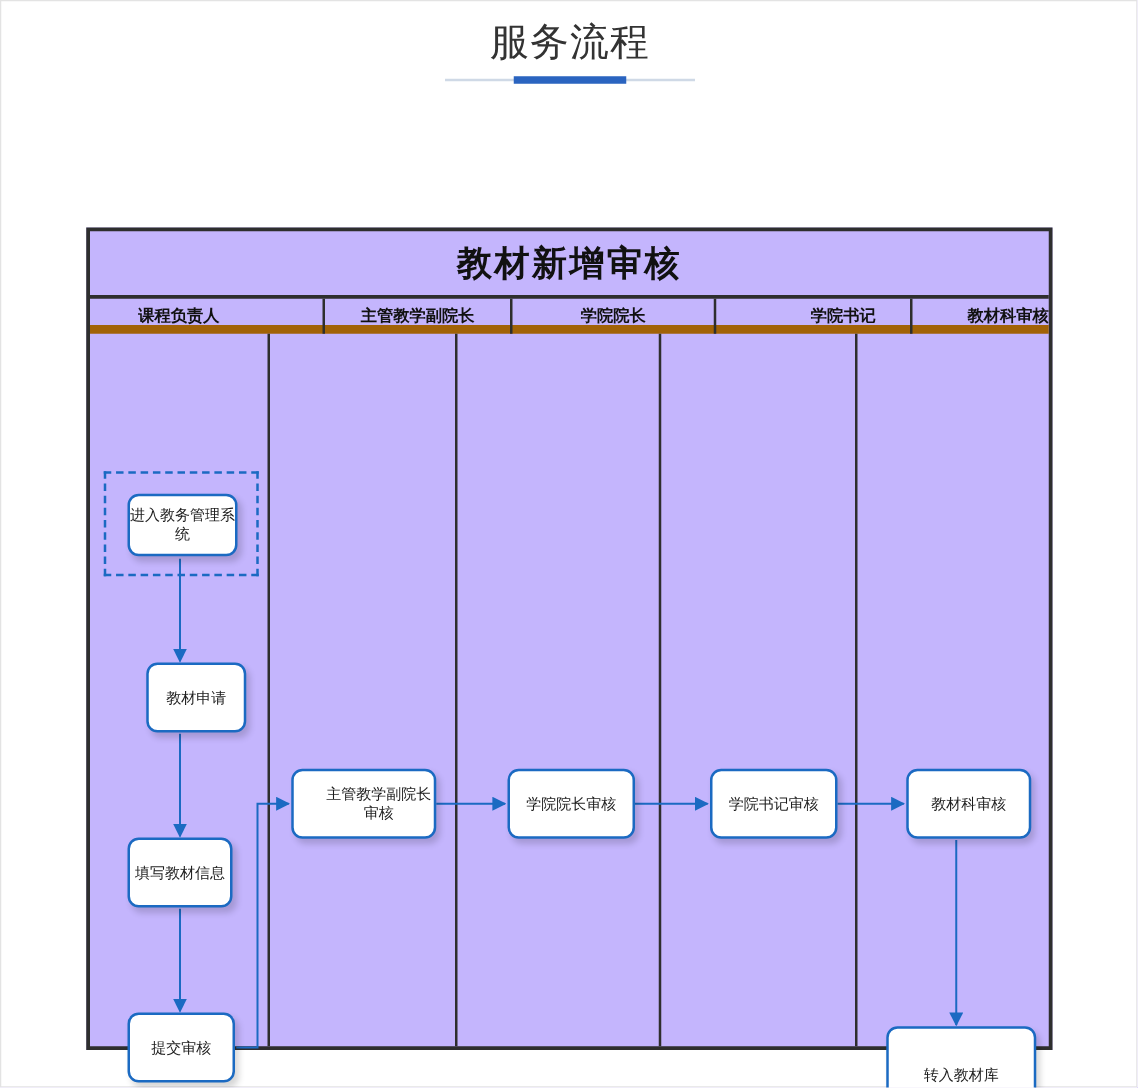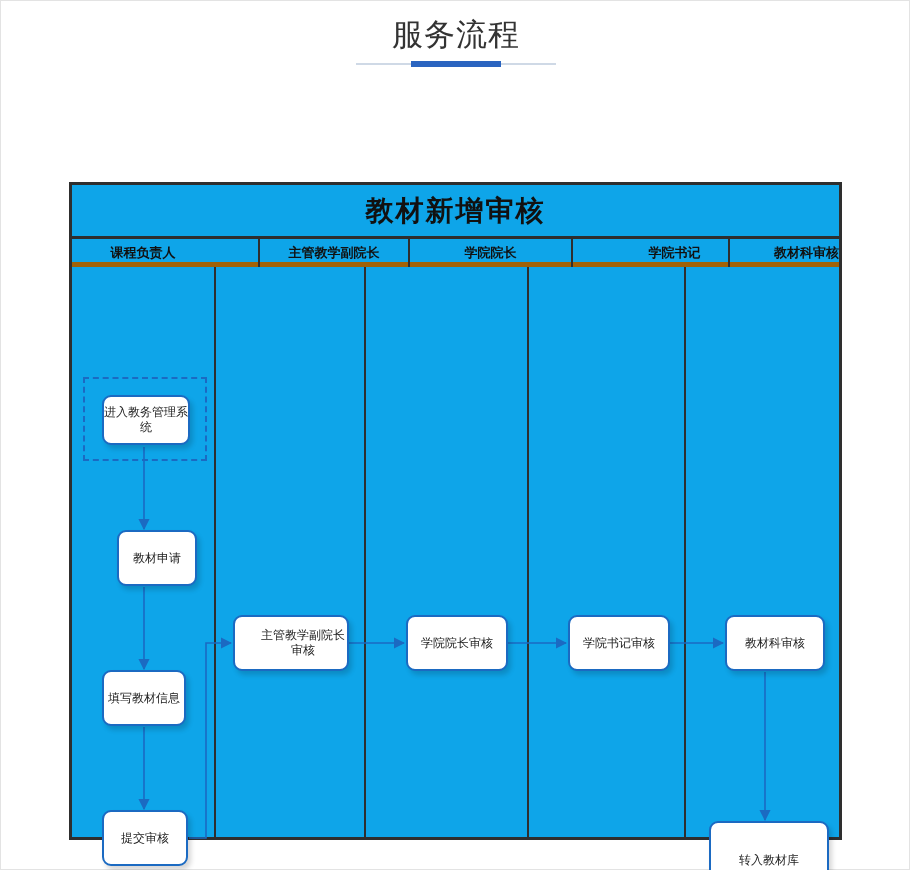--- a/index.html
+++ b/index.html
@@ -62,21 +62,21 @@
 
   
   #flow-frame {
     position: absolute;
     left: 68px;
     top: 181px;
     width: 773px;
     height: 658px;
     box-sizing: border-box;
     border: 3px solid #2e2e2e;
-    background: #0ea5e9;
+    background: #c4b5fd;
   }
   #flow-title-row {
     position: absolute;
     left: 0;
     top: 0;
     width: 767px;
     height: 54px;
     box-sizing: border-box;
     border-bottom: 3px solid #2e2e2e;
     display: flex;
@@ -90,21 +90,21 @@
     color: #111111;
     font-family: "DejaVu Sans", "Liberation Sans", sans-serif;
   }
   #lane-header-row {
     position: absolute;
     left: 0;
     top: 54px;
     width: 767px;
     height: 28px;
     box-sizing: border-box;
-    border-bottom: 5px solid #a16207;
+    border-bottom: 7px solid #a16207;
   }
   .lane-header {
     position: absolute;
     top: 0;
     height: 28px;
     box-sizing: border-box;
     display: flex;
     align-items: center;
     justify-content: center;
     font-size: 13px;

